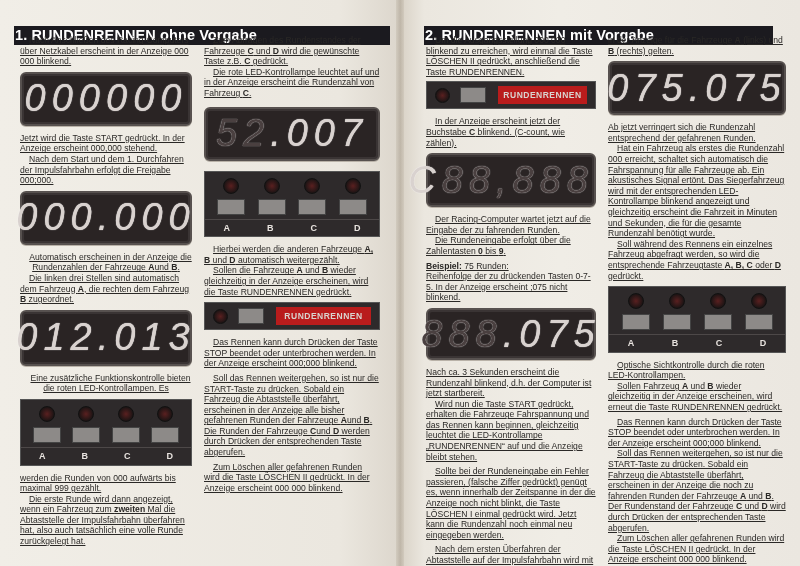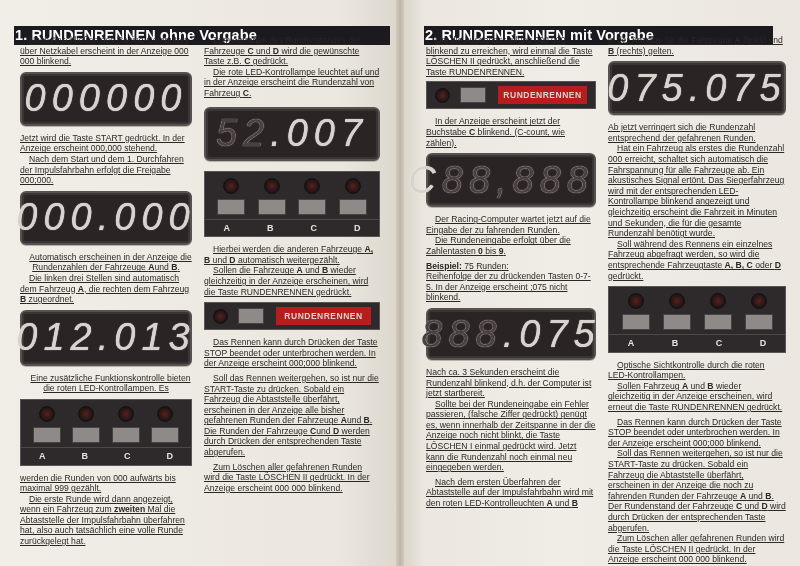--- a/index.html
+++ b/index.html
@@ -206,20 +206,21 @@
         <span class="digits"><span>C</span><span class="dim">88,888</span></span>
       </div>
       <p class="tight">Der Racing-Computer wartet jetzt auf die Eingabe der zu fahrenden Runden.</p>
       <p><span>Die Rundeneingabe erfolgt über die Zahlentasten </span><b>0</b><span> bis </span><b>9</b><span>.</span></p>
       <p class="noind tight"><b>Beispiel:</b><span> 75 Runden:</span></p>
       <p class="noind">Reihenfolge der zu drückenden Tasten 0-7-5. In der Anzeige erscheint ;075 nicht blinkend.</p>
       <div class="lcd" style="height:48px;">
         <span class="digits"><span class="dim">888</span><span>.075</span></span>
       </div>
       <p class="noind tight">Nach ca. 3 Sekunden erscheint die Rundenzahl blinkend, d.h. der Computer ist jetzt startbereit.</p>
+      <p>Wird nun die Taste START gedrückt, erhalten die Fahrzeuge Fahrspannung und das Rennen kann beginnen, gleichzeitig leuchtet die LED-Kontrollampe „RUNDENRENNEN“ auf und die Anzeige bleibt stehen.</p>
       <p>Sollte bei der Rundeneingabe ein Fehler passieren, (falsche Ziffer gedrückt) genügt es, wenn innerhalb der Zeitspanne in der die Anzeige noch nicht blinkt, die Taste LÖSCHEN I einmal gedrückt wird. Jetzt kann die Rundenzahl noch einmal neu eingegeben werden.</p>
       <p><span>Nach dem ersten Überfahren der Abtaststelle auf der Impulsfahrbahn wird mit den roten LED-Kontrolleuchten </span><b>A</b><span> und </span><b>B</b></p>
     </div>
 
     <div class="col" style="left:208px; top:35px; width:178px;">
       <p class="noind"><span>in der Anzeige für die Fahrzeuge </span><b>A</b><span> (links) und </span><b>B</b><span> (rechts) gelten.</span></p>
       <div class="lcd" style="height:50px;">
         <span class="digits">075.075</span>
       </div>
       <p class="noind tight">Ab jetzt verringert sich die Rundenzahl entsprechend der gefahrenen Runden.</p>

